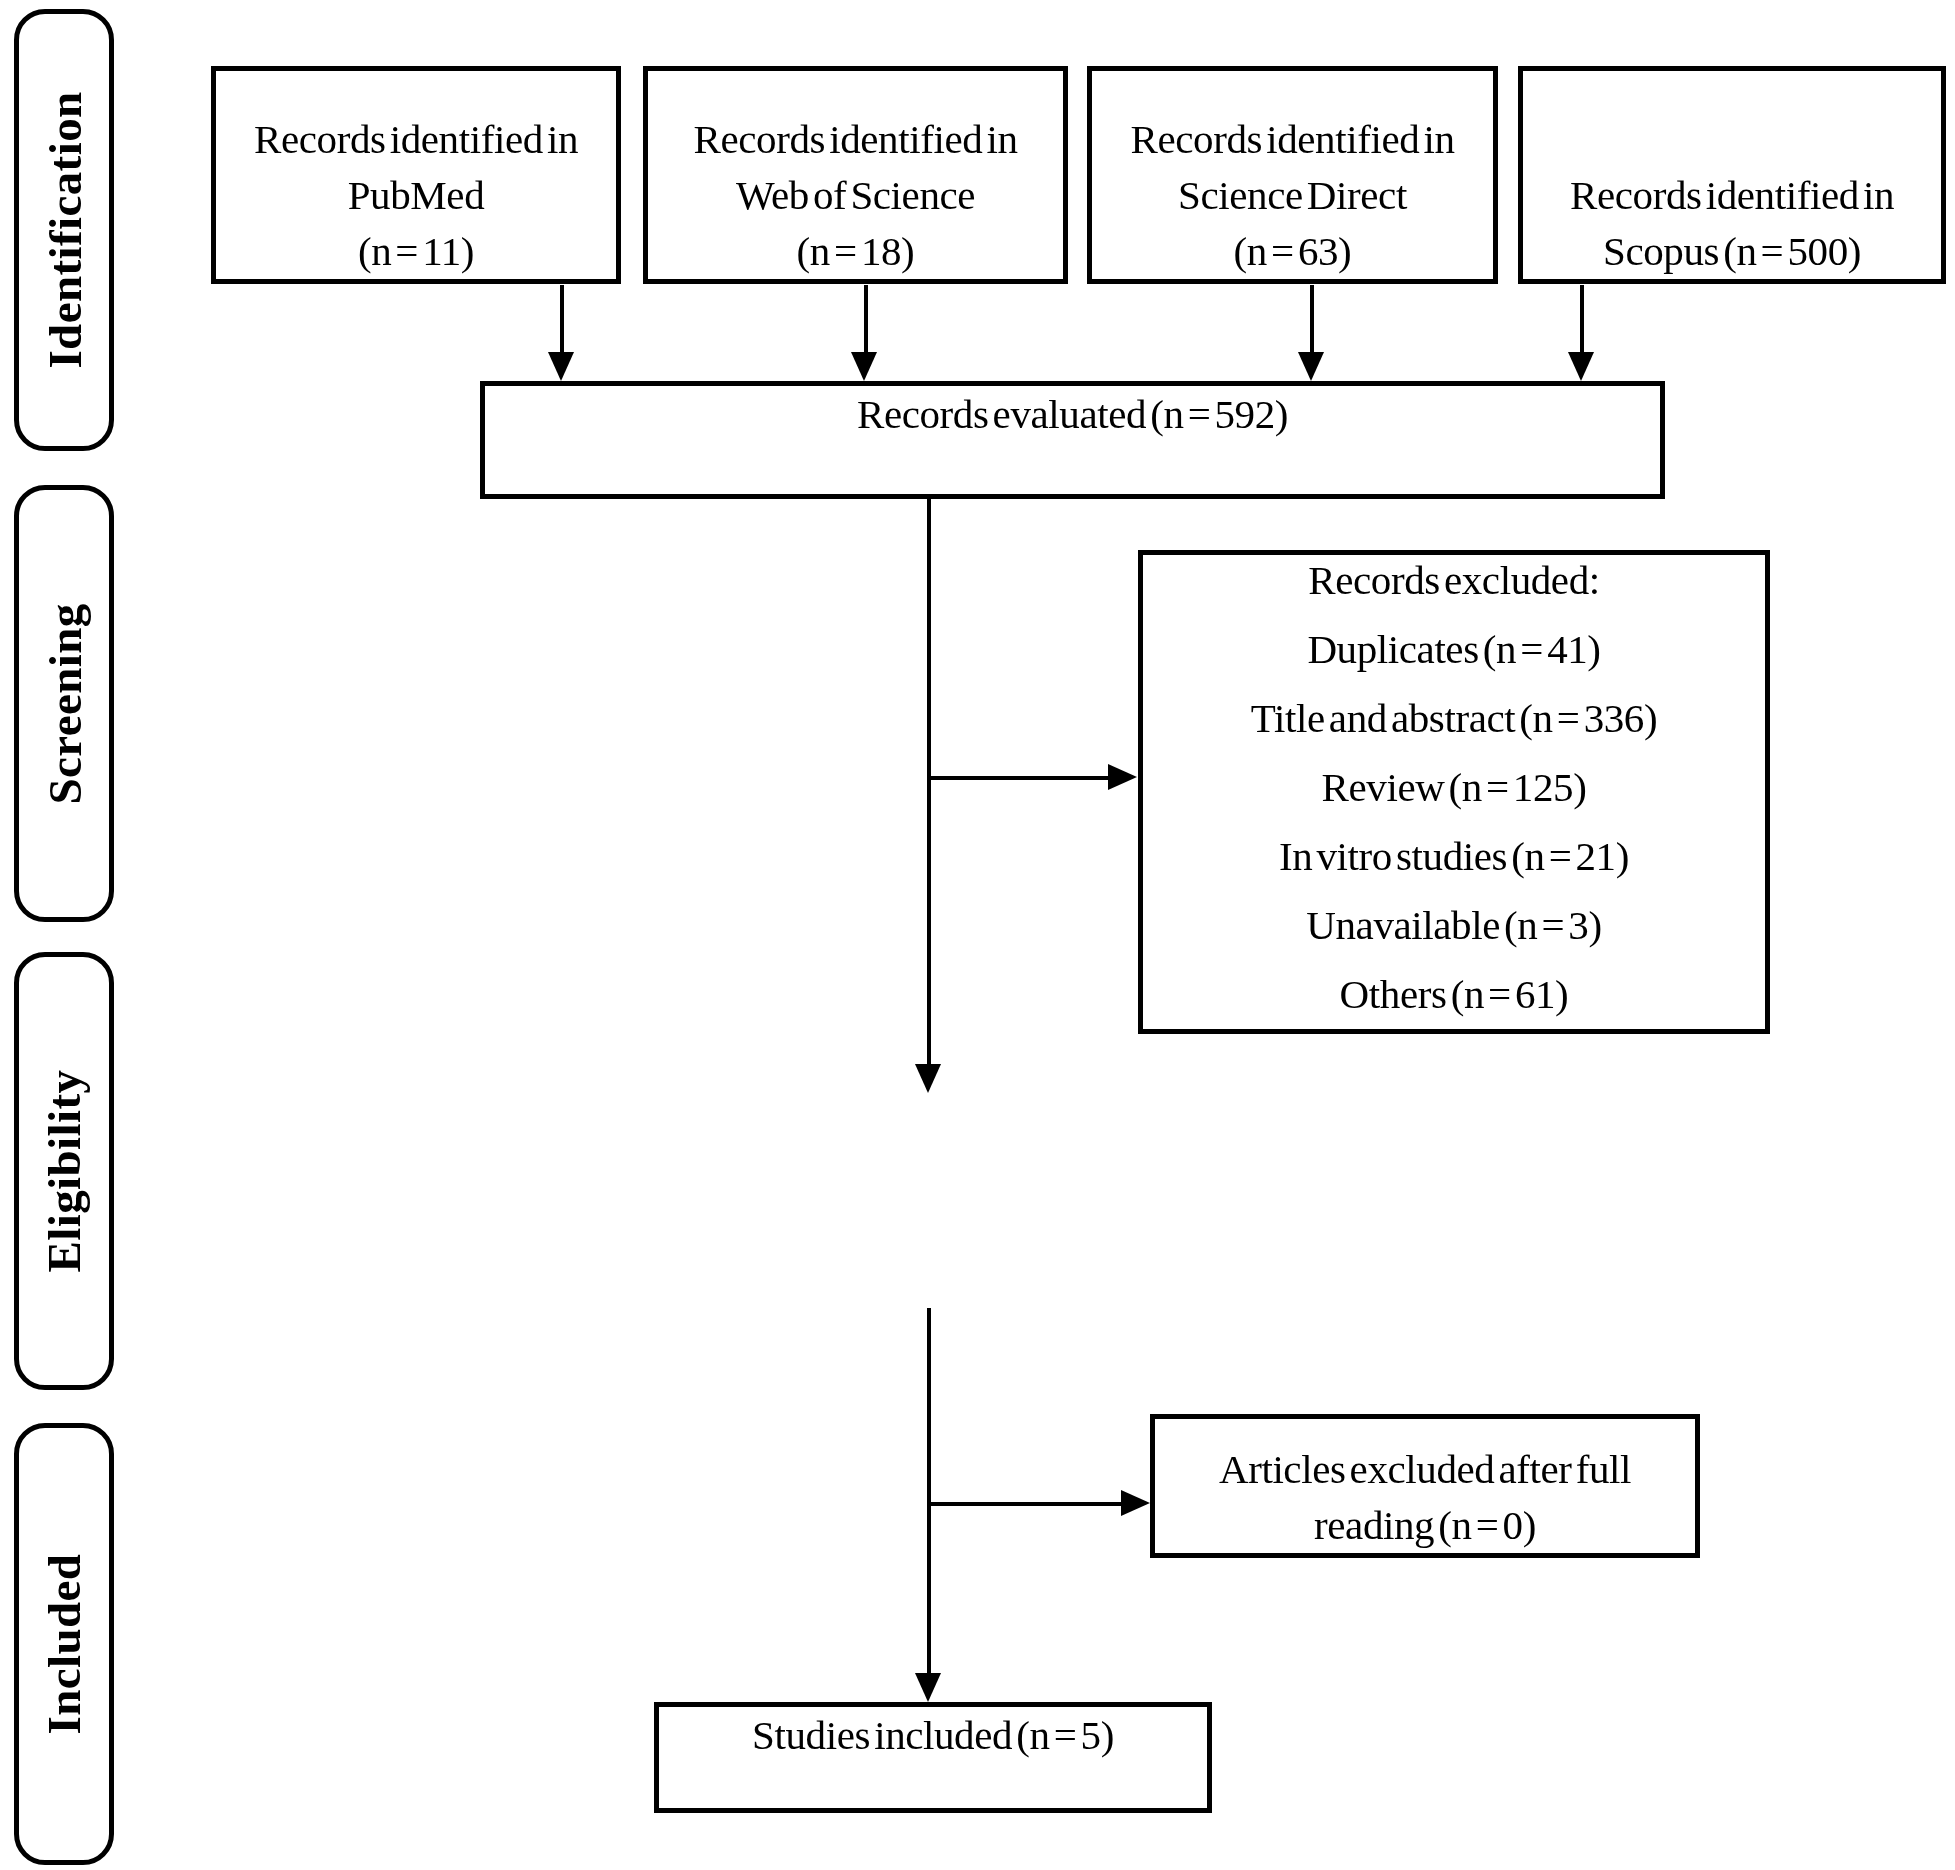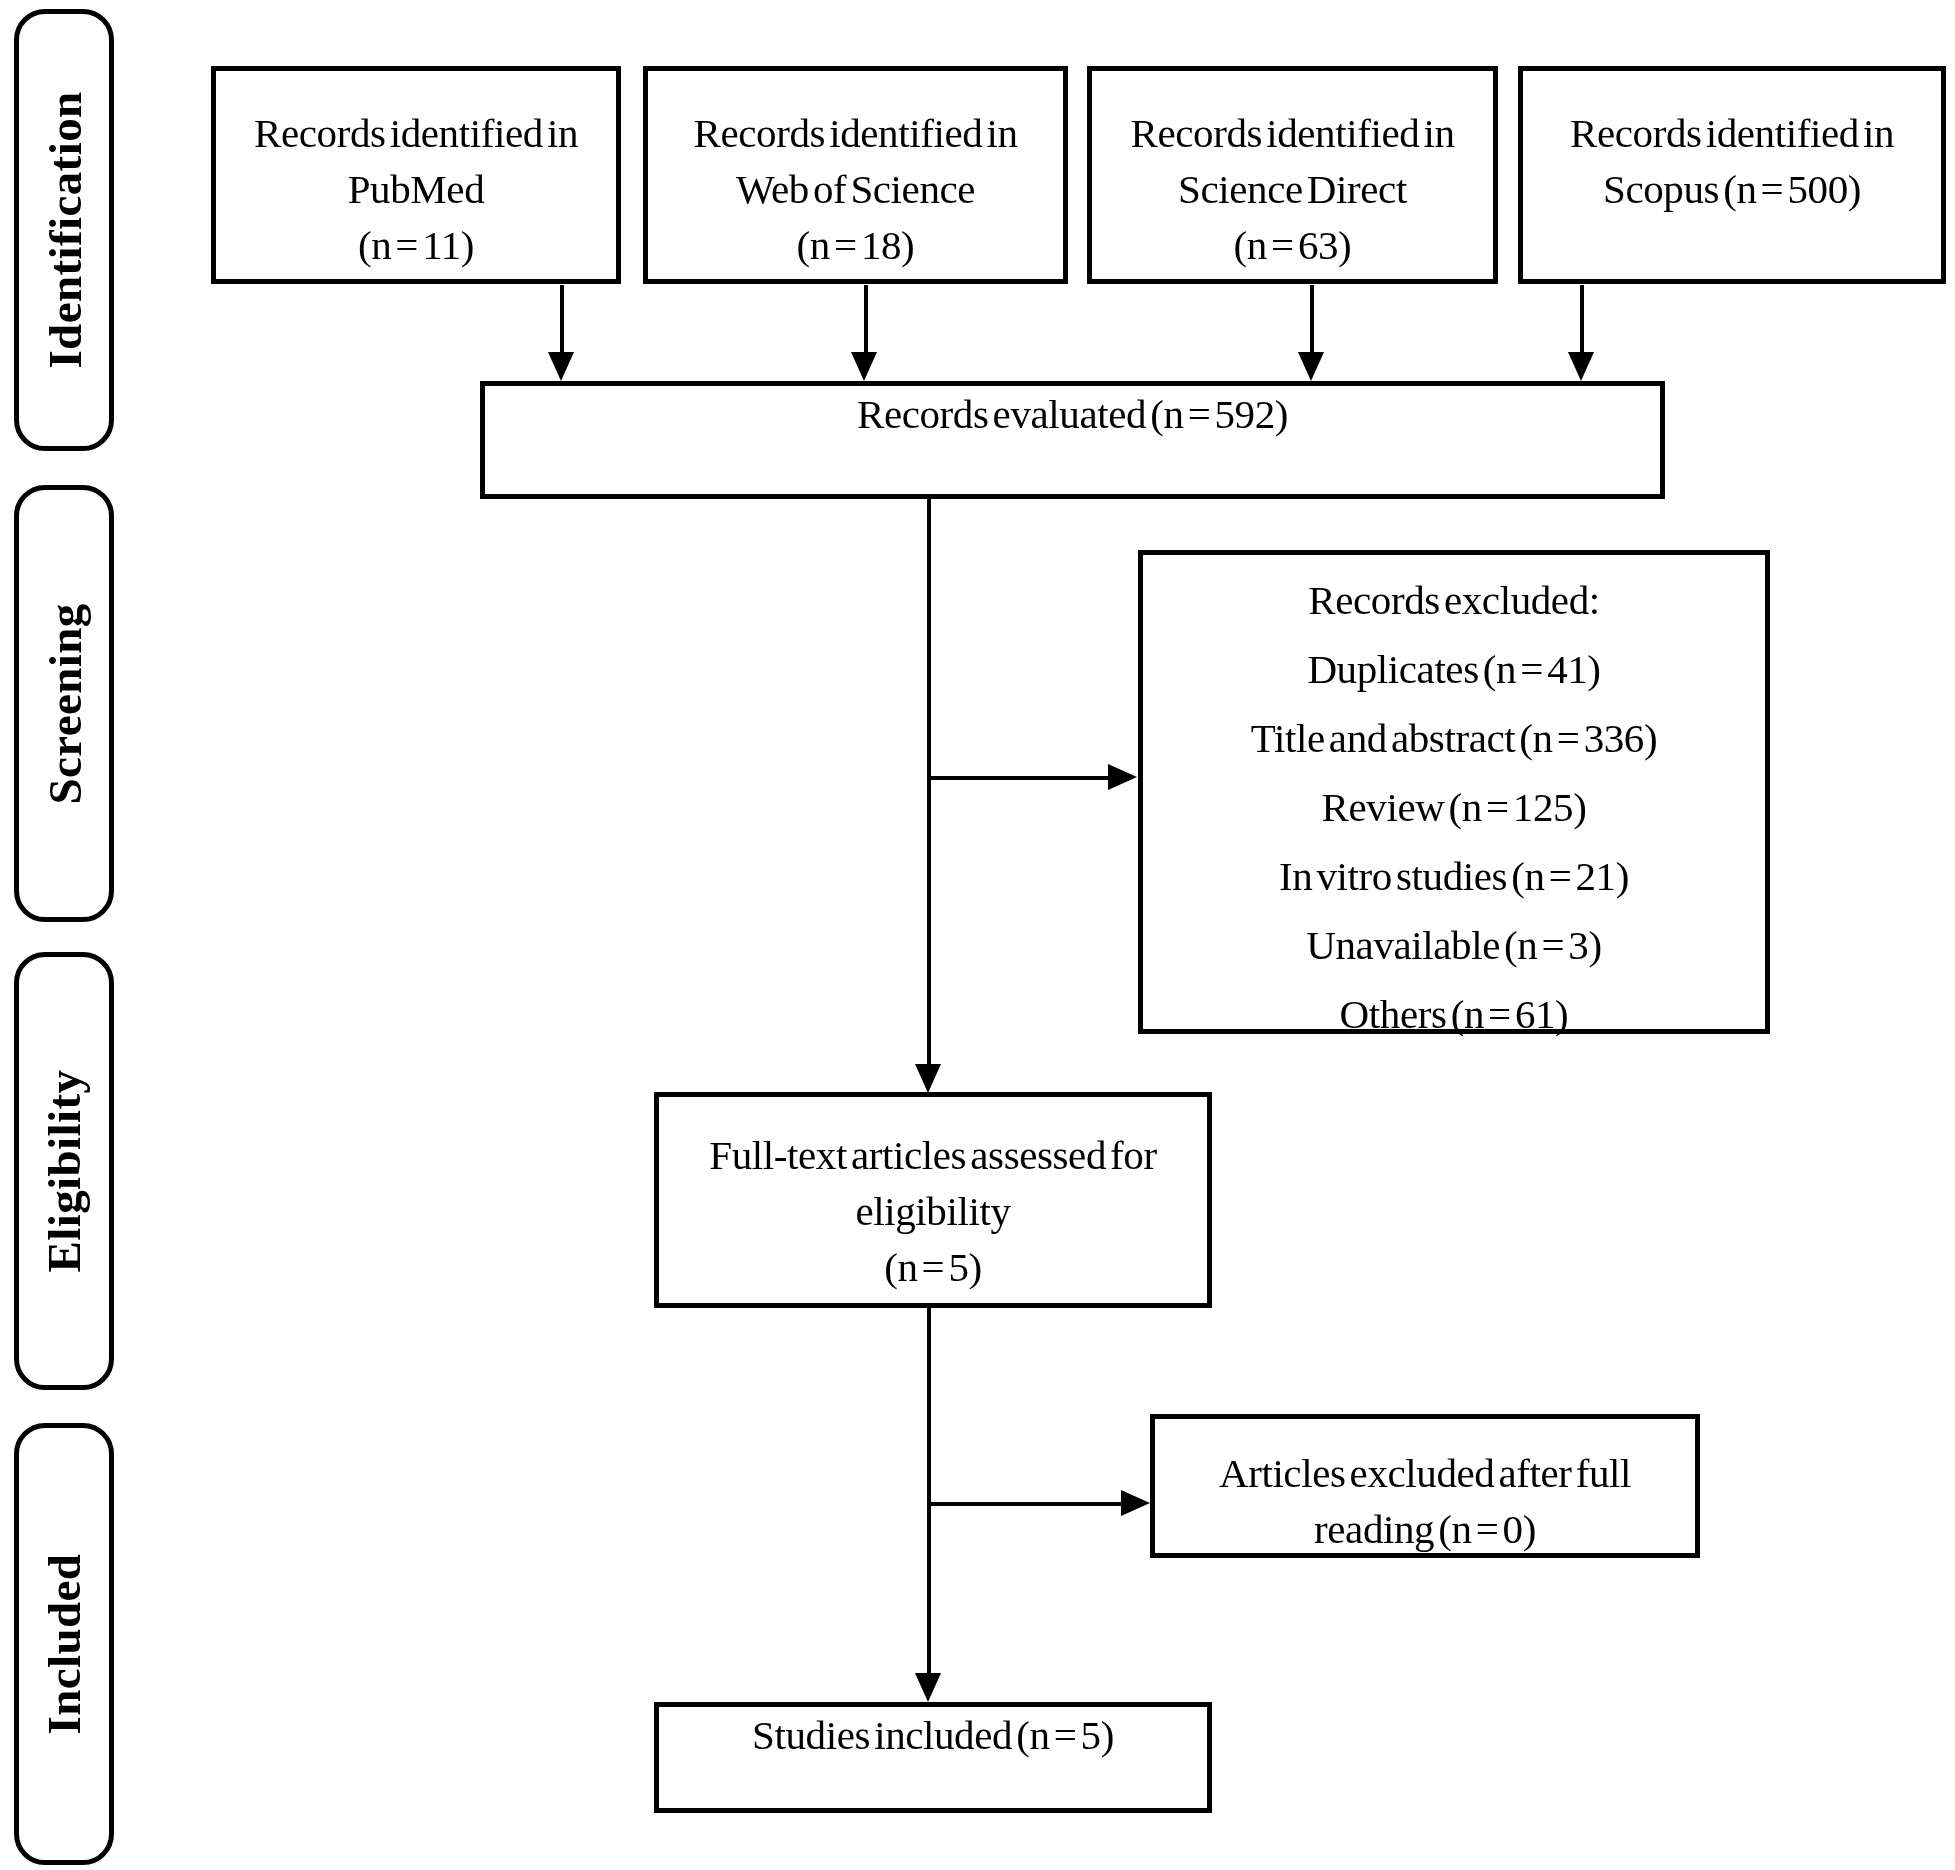--- a/index.html
+++ b/index.html
@@ -12,21 +12,21 @@
     overflow:hidden;
   }
   
   .box{
     position:absolute;
     border:5px solid #000000;
     background:#ffffff;
     box-sizing:border-box;
     display:flex;
     justify-content:center;
-    align-items:flex-start;
+    align-items:flex-end;
   }
   .box.v-center{align-items:flex-start;}
   .box-text{
     white-space:pre-line;
     text-align:center;
     font-size:41px;
     line-height:57px;
     word-spacing:-0.14em;
     letter-spacing:-0.4px;
   }
@@ -131,25 +131,20 @@
   <div class="box excl" style="left:1138px;top:550px;width:632px;height:484px;">
     <div class="box-text">Records excluded:
 Duplicates (n = 41)
 Title and abstract (n = 336)
 Review (n = 125)
 In vitro studies (n = 21)
 Unavailable (n = 3)
 Others (n = 61)</div>
   </div>
 
-  <div class="box ft" style="left:654px;top:1092px;width:558px;height:216px;">
-    <div class="box-text">Full-text articles assessed for
-eligibility
-(n = 5)</div>
-  </div>
 
   <div class="vline" style="left:927px;top:1308px;height:366px;"></div>
   <div class="arrow-down" style="left:915px;top:1673px;"></div>
 
   <div class="hline" style="left:927px;top:1502px;width:195px;"></div>
   <div class="arrow-right" style="left:1121px;top:1490px;"></div>
 
   <div class="box aex" style="left:1150px;top:1414px;width:550px;height:144px;">
     <div class="box-text">Articles excluded after full
 reading (n = 0)</div>

